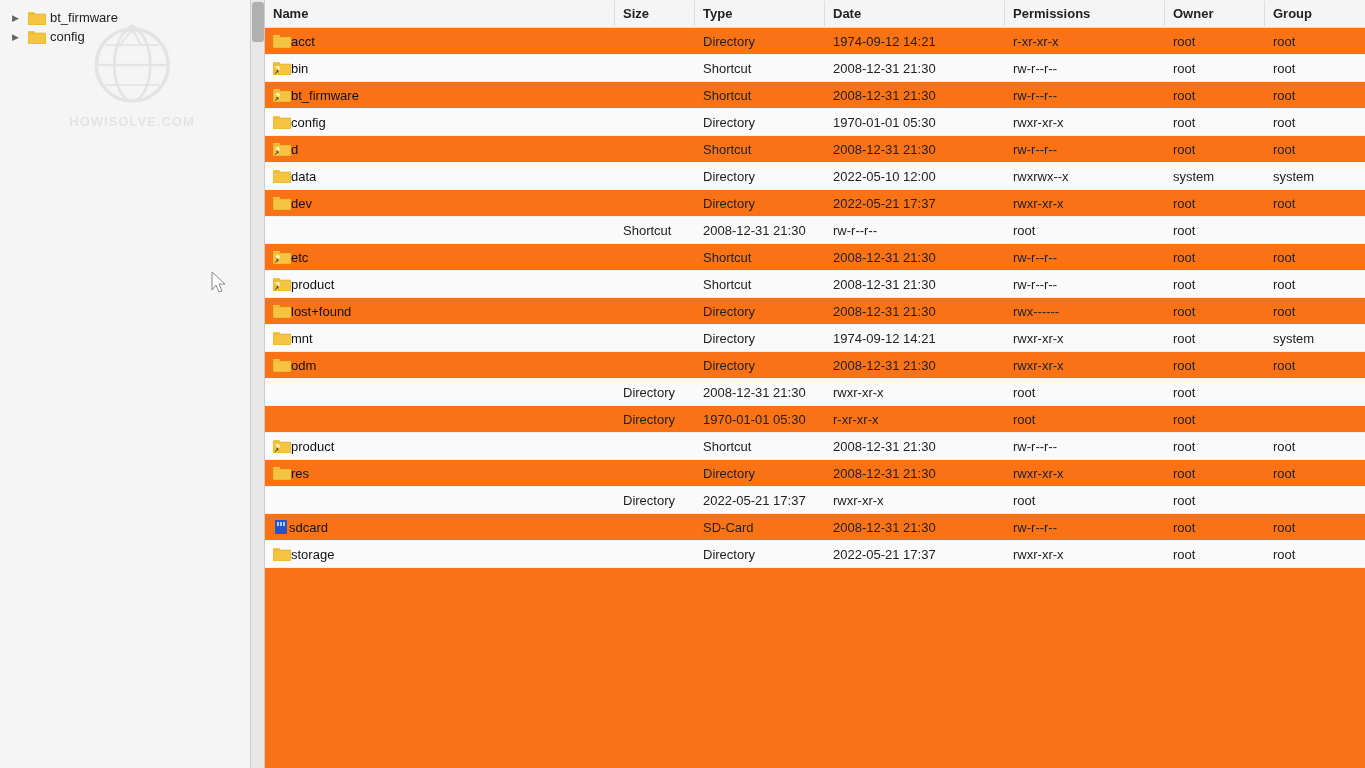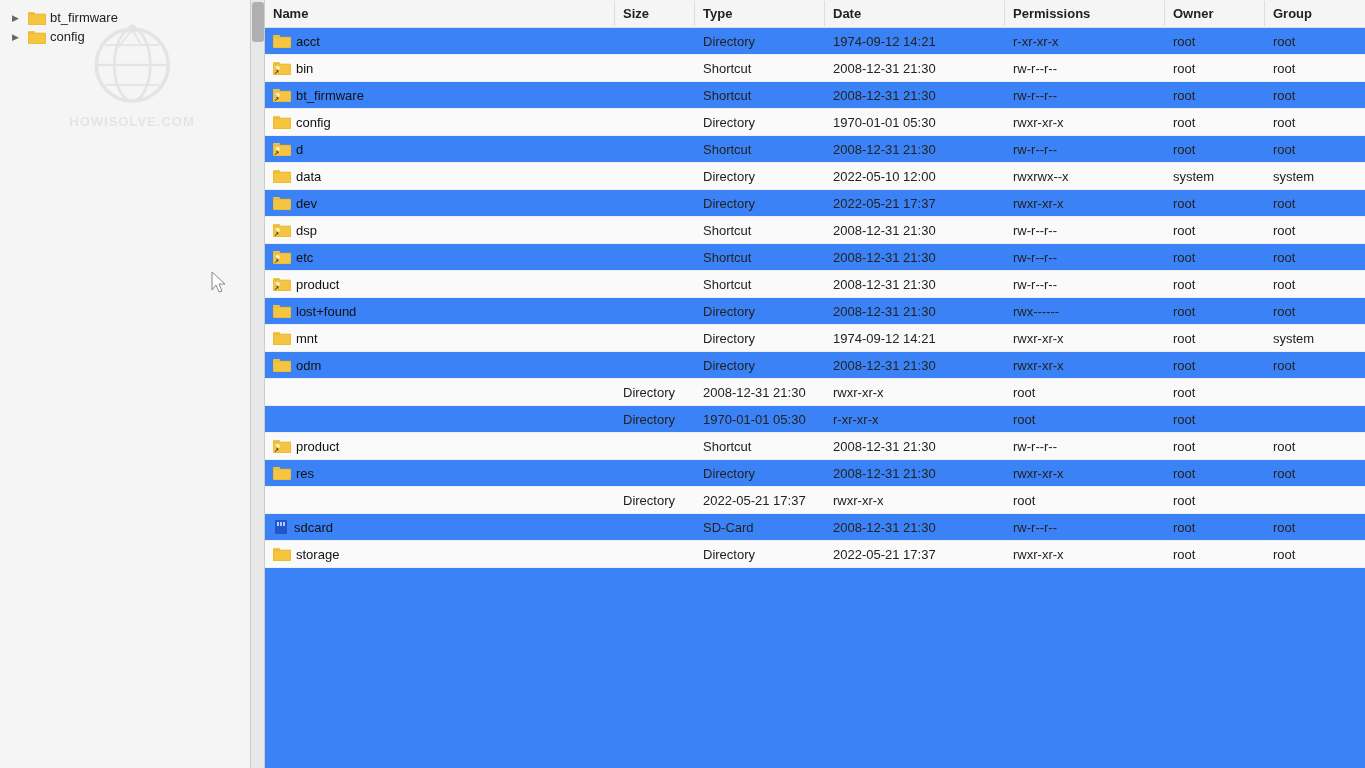--- a/index.html
+++ b/index.html
@@ -91,21 +91,21 @@
       width: 12px;
       height: 40px;
       background: #b0b0b0;
       border-radius: 3px;
       margin: 2px auto;
     }
 
     
     .main-content {
       flex: 1;
-      background: #3b82f6;
+      background: #f97316;
       display: flex;
       flex-direction: column;
       overflow: hidden;
     }
 
     
     .file-table-header {
       display: grid;
       grid-template-columns: 1fr 80px 130px 180px 160px 100px 100px;
       background: #f5f5f5;
@@ -153,21 +153,20 @@
       padding: 3px 8px;
       color: #222;
       font-size: 13px;
       white-space: nowrap;
       overflow: hidden;
       text-overflow: ellipsis;
     }
 
     .file-name-cell {
       display: flex;
-      gap: 5px;
       padding: 3px 4px 3px 8px;
     }
 
     
     .icon-folder {
       display: inline-block;
       width: 18px;
       height: 14px;
       position: relative;
       flex-shrink: 0;
@@ -399,30 +398,20 @@
       <span class="file-row-name">dev</span>
     </div>
     <div class="file-cell"></div>
     <div class="file-cell">Directory</div>
     <div class="file-cell">2022-05-21 17:37</div>
     <div class="file-cell">rwxr-xr-x</div>
     <div class="file-cell">root</div>
     <div class="file-cell">root</div>
   </div>
       <div class="file-row">
-    <div class="file-cell file-name-cell">
-      <span class="icon-shortcut"><svg viewBox="0 0 18 14" fill="none" xmlns="http://www.w3.org/2000/svg">
-    <rect x="0" y="3" width="18" height="11" rx="1" fill="#F5C542"></rect>
-    <rect x="0" y="1" width="7" height="4" rx="1" fill="#F5C542"></rect>
-    <rect x="0" y="3" width="18" height="11" rx="1" fill="none" stroke="#D4A017" stroke-width="0.5"></rect>
-    <polygon points="2,10 5,6 5,8 8,8 8,12 5,12 5,10" fill="white" opacity="0.85" transform="translate(1,0) scale(0.7)"></polygon>
-    <text x="1" y="13" font-size="6" fill="#333" font-weight="bold">↗</text>
-  </svg></span>
-      <span class="file-row-name">dsp</span>
-    </div>
     <div class="file-cell"></div>
     <div class="file-cell">Shortcut</div>
     <div class="file-cell">2008-12-31 21:30</div>
     <div class="file-cell">rw-r--r--</div>
     <div class="file-cell">root</div>
     <div class="file-cell">root</div>
   </div>
       <div class="file-row">
     <div class="file-cell file-name-cell">
       <span class="icon-shortcut"><svg viewBox="0 0 18 14" fill="none" xmlns="http://www.w3.org/2000/svg">

